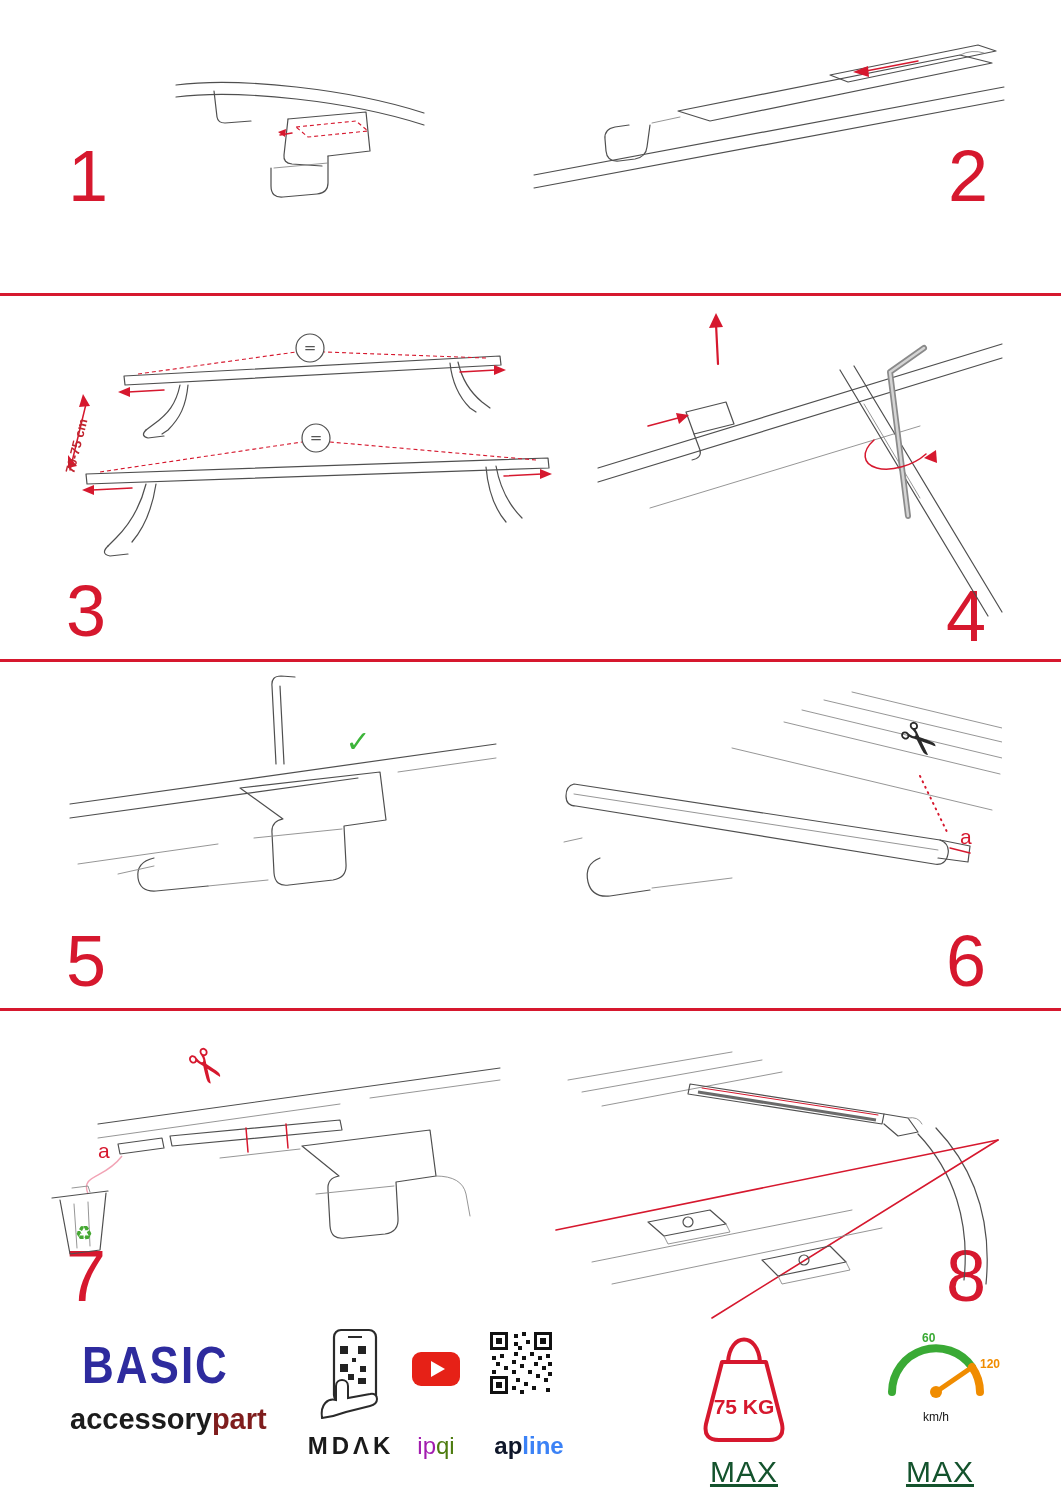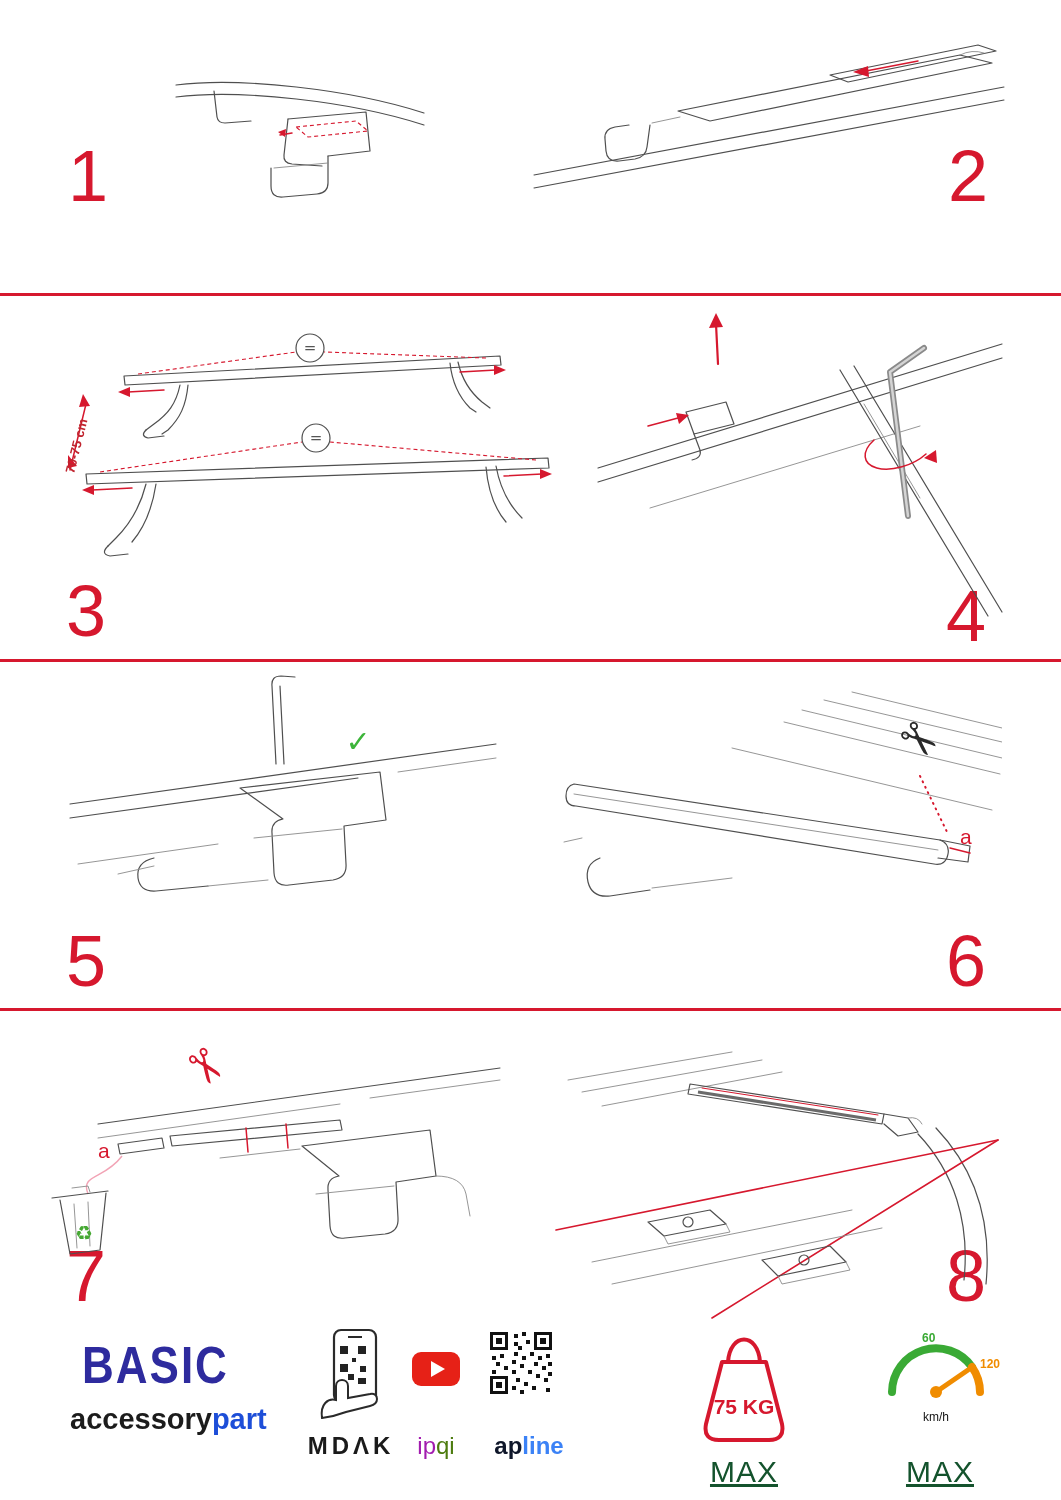--- a/index.html
+++ b/index.html
@@ -23,21 +23,21 @@
   .scissors.redink{fill:#d6182e;}
   .alabel{font-family:"Liberation Sans",sans-serif;font-size:21px;fill:#d6182e;}
   .recycle{font-family:"DejaVu Sans",sans-serif;font-size:20px;fill:#45a832;text-anchor:middle;}
   .wtext{font-family:"Liberation Sans",sans-serif;font-size:21px;font-weight:700;fill:#d6182e;text-anchor:middle;}
   .sp-green{font-family:"Liberation Sans",sans-serif;font-size:12px;font-weight:700;fill:#3aaa35;}
   .sp-orange{font-family:"Liberation Sans",sans-serif;font-size:12px;font-weight:700;fill:#f08c00;}
   .sp-unit{font-family:"Liberation Sans",sans-serif;font-size:12px;fill:#141414;text-anchor:middle;}
   .brand{position:absolute;left:82px;top:1336px;font-size:44px;font-weight:700;color:#2e2b9e;
          letter-spacing:2px;transform:scaleY(1.18);transform-origin:top left;}
   .brandsub{position:absolute;left:70px;top:1403px;font-size:29px;font-weight:700;color:#1c1c1c;}
-  .brandsub .pt{color:#1d4ed8;}
+  .brandsub .pt{color:#7f1d1d;}
   .partner{position:absolute;font-size:24px;color:#1a1a1a;text-align:center;}
   .maxlabel{position:absolute;font-size:30px;color:#14532d;text-align:center;letter-spacing:1px;text-decoration:underline;}
 </style>
 </head>
 <body>
 
 <div class="page">
 
   <div class="stepnum" style="left:68px;top:140px;">1</div>
 

